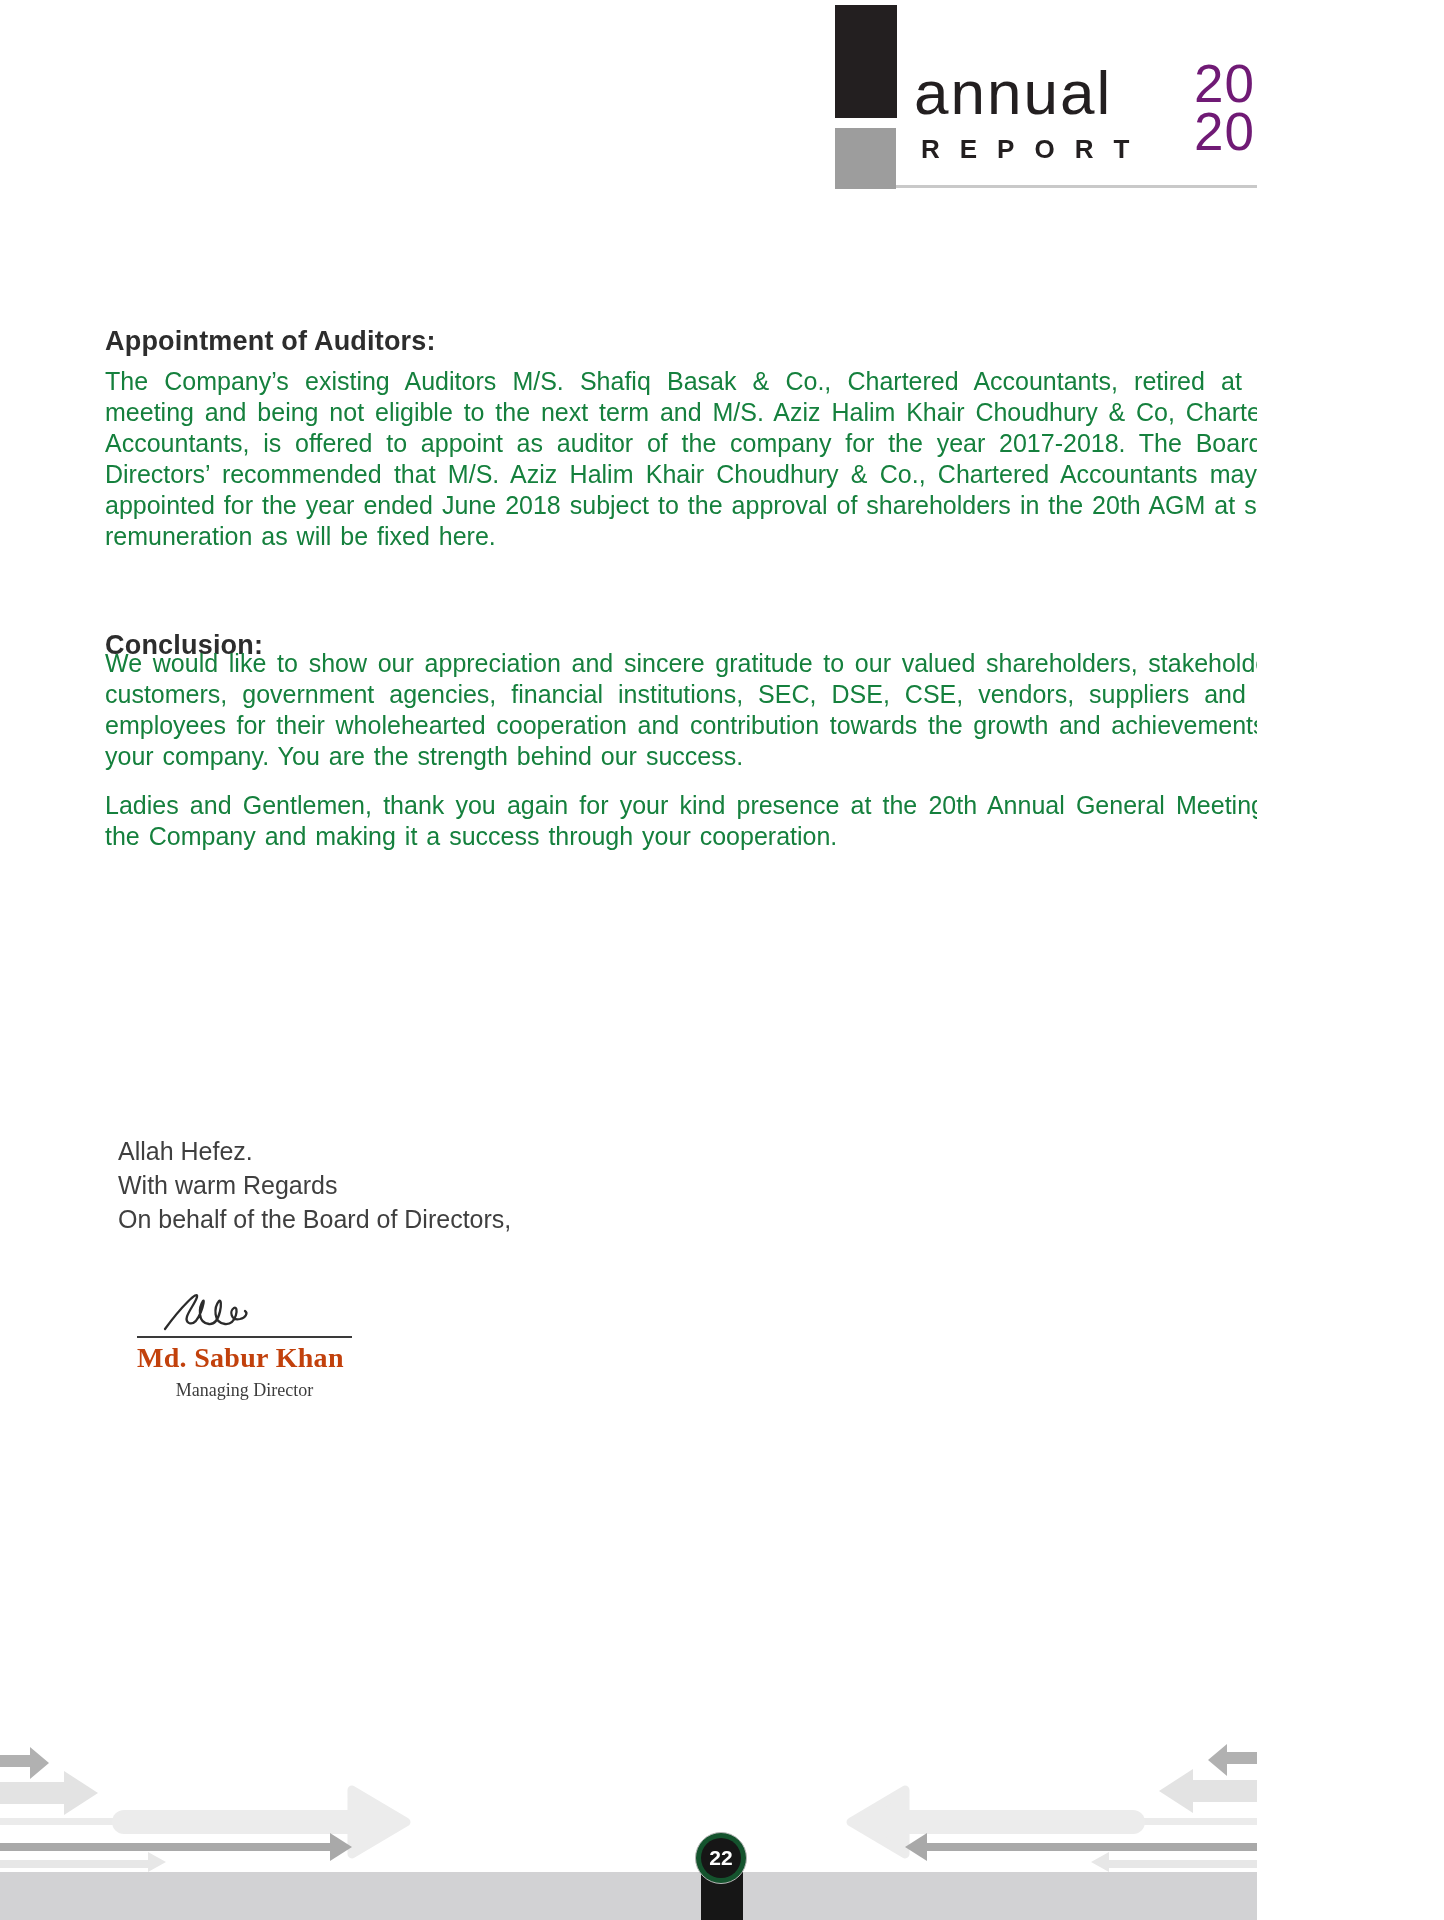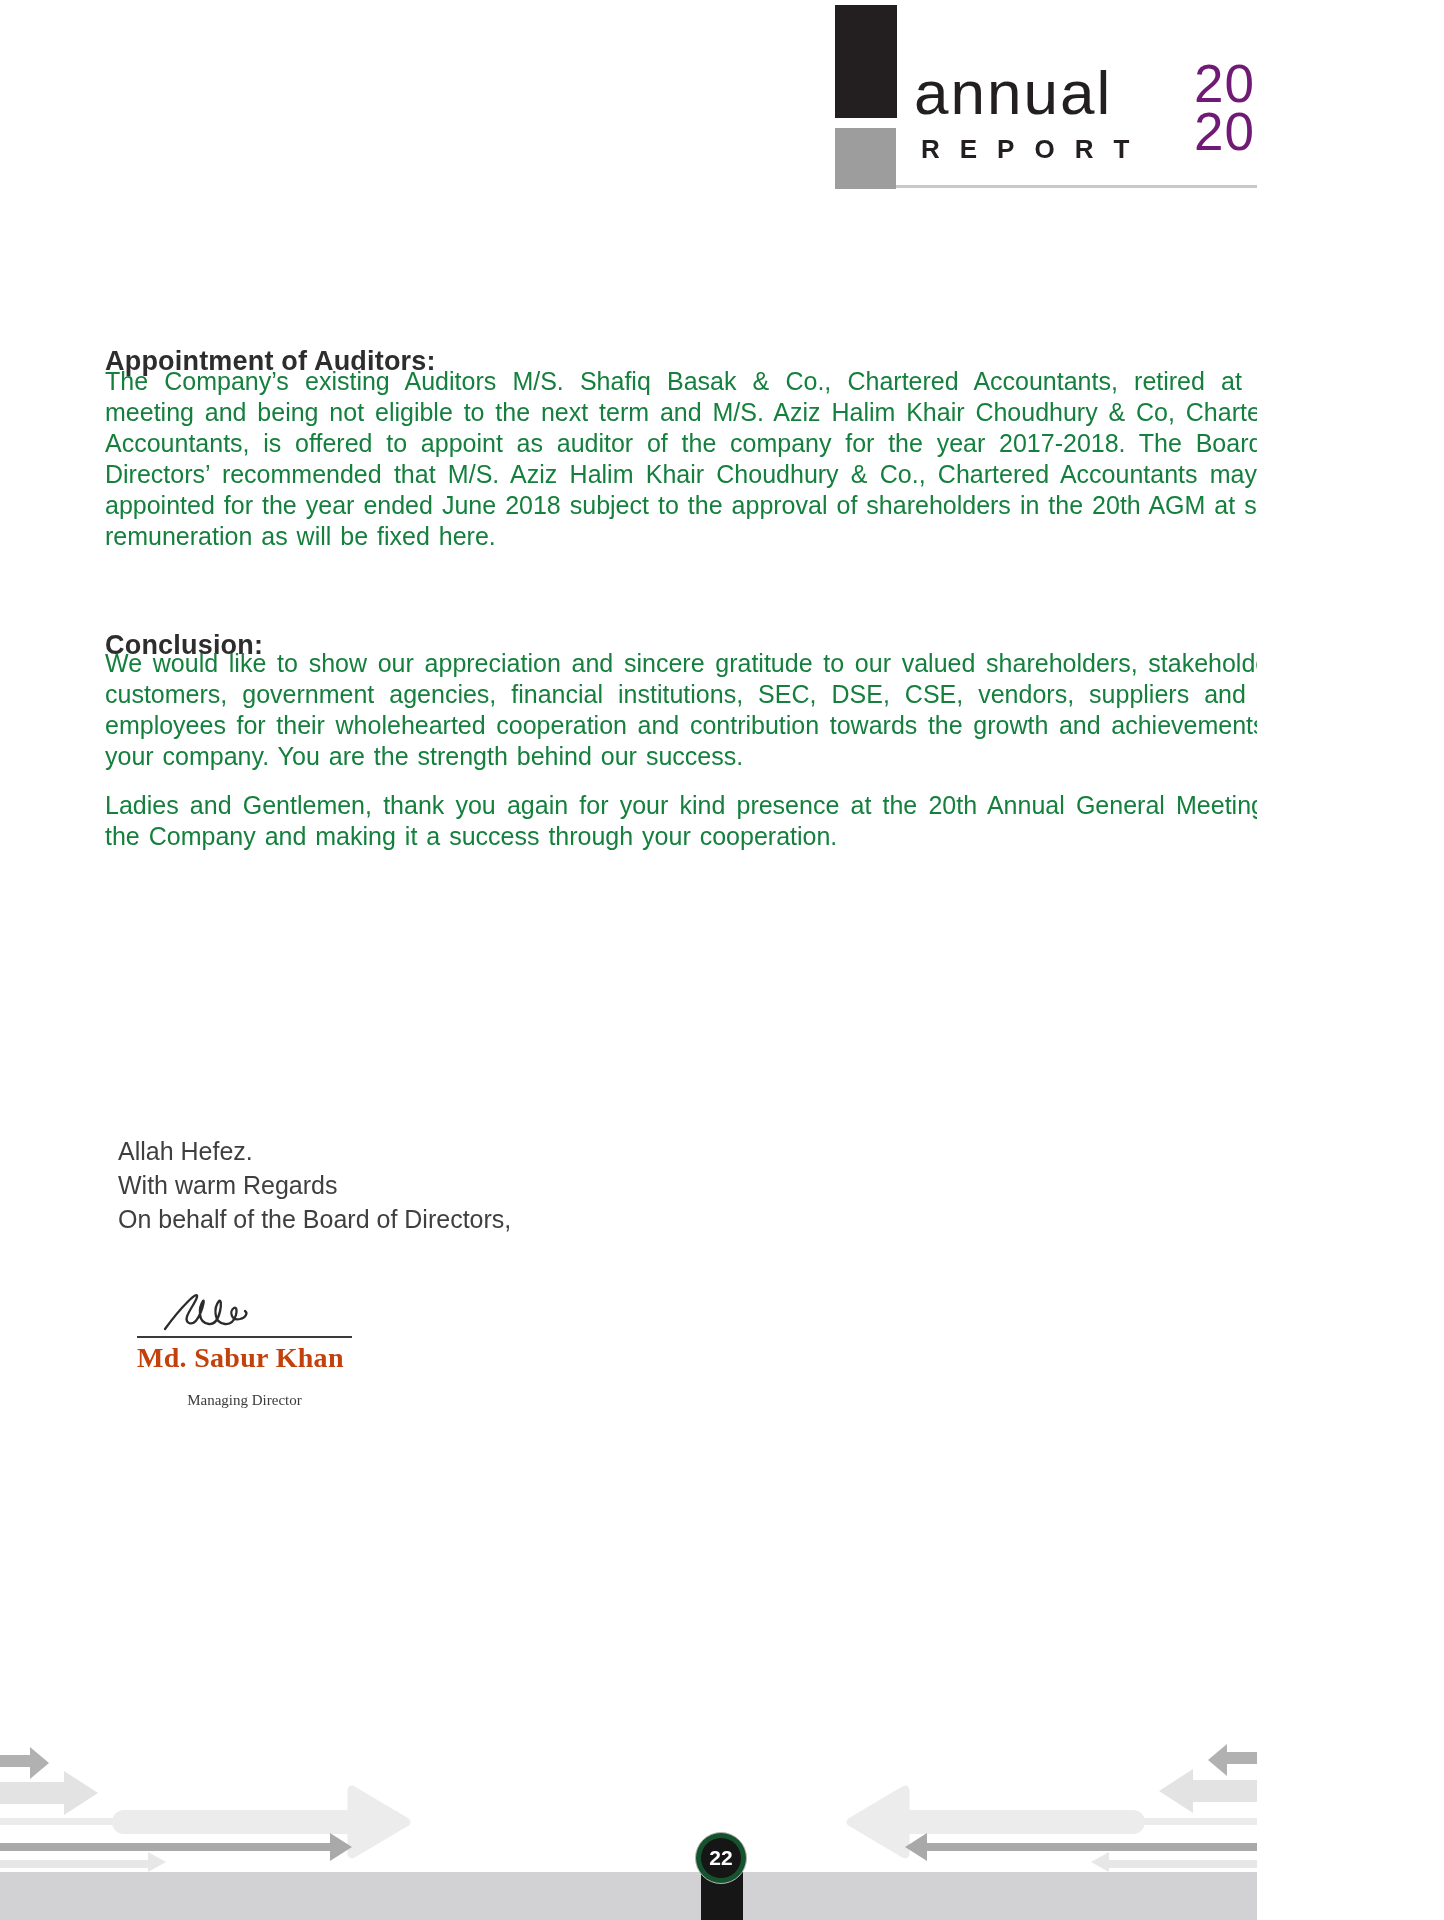--- a/index.html
+++ b/index.html
@@ -32,21 +32,21 @@
   }
   .logo-years .yr-prefix { font-weight: 400; }
   .logo-years .yr-suffix { font-weight: 700; }
 
   
   .section-heading {
     position: absolute; left: 105px;
     font-size: 27px; font-weight: 700; color: #2d2d2d;
     letter-spacing: 0.2px;
   }
-  #heading-auditors  { top: 326px; margin-top: 20px; }
+  #heading-auditors  { top: 326px; }
   #heading-conclusion{ top: 610px; margin-top: 20px; }
   .body-par {
     position: absolute; left: 105px; width: 1192px;
     font-size: 25px; line-height: 31px; color: #15803d;
     text-align: justify; word-spacing: 2px; margin: 0;
   }
   #par-auditors    { top: 366px; }
   #par-conclusion-1{ top: 648px; }
   #par-conclusion-2{ top: 790px; }
 
@@ -59,22 +59,22 @@
   
   .signature { position: absolute; left: 137px; top: 1284px; width: 215px; }
   .sig-squiggle { display: block; margin-left: 22px; }
   .sig-rule { width: 215px; height: 2px; background: #3a3a3a; margin-top: 2px; }
   .sig-name {
     font-family: "Liberation Serif", serif; font-weight: 700;
     font-size: 28px; color: #c2410c; margin-top: 4px; letter-spacing: 0.3px;
     white-space: nowrap;
   }
   .sig-title {
-    font-family: "Liberation Serif", serif; font-size: 15px;
-    color: #3c3c3c; text-align: center; width: 215px; margin-top: 18px;
+    font-family: "Liberation Serif", serif; font-size: 18px;
+    color: #3c3c3c; text-align: center; width: 215px; margin-top: 6px;
   }
 
   
   .footer-band { position: absolute; left: 0; top: 1872px; width: 1444px; height: 48px; background: #d2d2d4; z-index: 2; }
   .page-number-ribbon { position: absolute; left: 701px; top: 1858px; width: 42px; height: 62px; background: #161616; z-index: 3; }
   .page-number-badge {
     position: absolute; left: 695px; top: 1832px; width: 52px; height: 52px;
     border-radius: 50%; background: #14532d; border: 1.5px solid #b5b5b5;
     box-sizing: border-box; display: flex; align-items: center; justify-content: center;
     z-index: 4;

